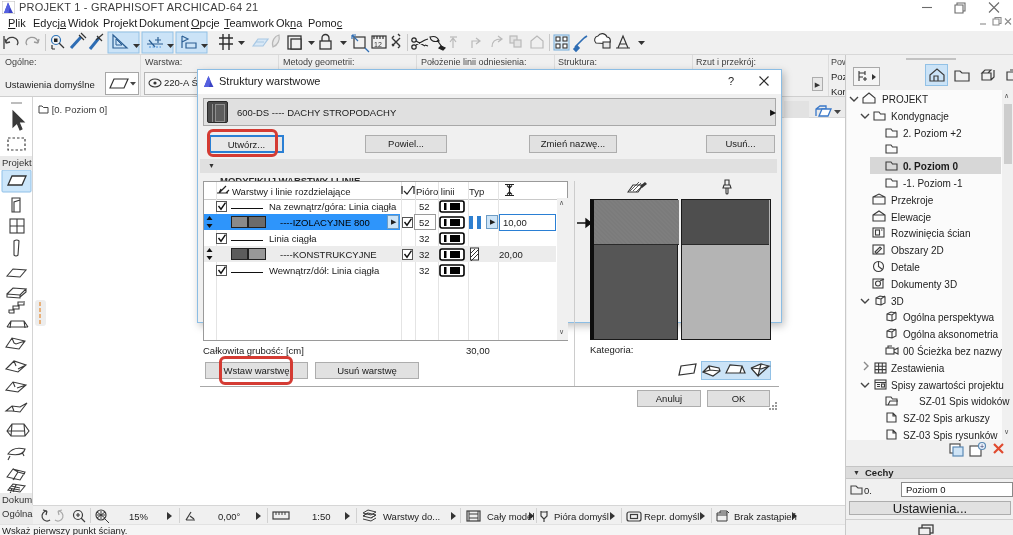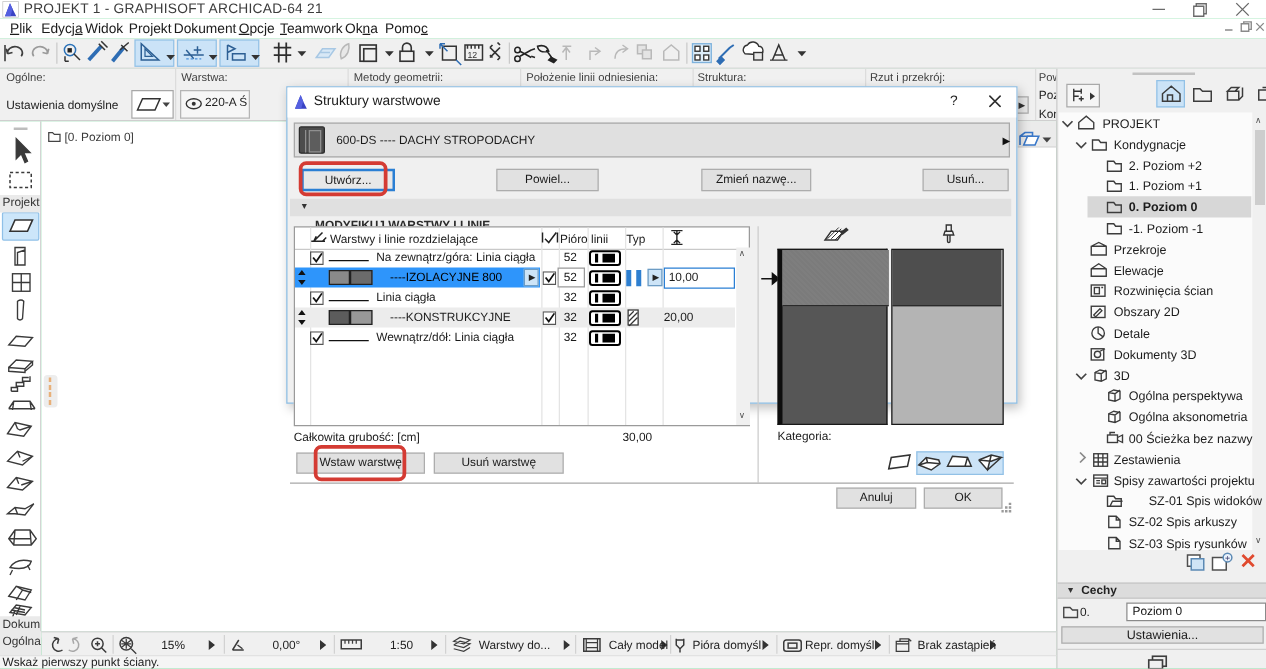--- a/index.html
+++ b/index.html
@@ -31,21 +31,21 @@
 .trow{position:absolute;left:0;width:156px;height:17px;font-size:10px;color:#1c1c1c;white-space:nowrap;}
 .trow .tx{position:absolute;top:2px;}
 
 #statusbar{left:33px;top:505px;width:812px;height:19px;background:#f0f0f0;border-top:1px solid #d6d6d6;}
 .ssep{position:absolute;top:2px;width:1px;height:15px;background:#d2d2d2;}
 .stx{position:absolute;top:5px;font-size:9.5px;color:#222;}
 #hintbar{left:0;top:524px;width:845px;height:11px;background:#f5f5f5;border-top:1px solid #e2e2e2;}
 #wiece{left:0;top:505px;width:33px;height:19px;background:#eaeaea;font-size:9.5px;color:#333;line-height:18px;padding-left:2px;overflow:hidden;}
 
 #dlg{left:197px;top:69px;width:585px;height:254px;background:#f0f0f0;border:1px solid #8bbde4;
- box-shadow:2px 3px 8px rgba(0,0,0,.25);margin-left:32px;}
+ box-shadow:2px 3px 8px rgba(0,0,0,.25);}
 .btn{position:absolute;background:#e1e1e1;border:1px solid #adadad;font-size:10.5px;color:#1a1a1a;
  text-align:center;}
 .btn{font-size:9.5px;}
 .redbox{position:absolute;border:3px solid #d43b33;border-radius:6px;}
 </style></head>
 <body>
 <div id="app">
 
 <div class="abs" id="titlebar">
  <svg class="abs" style="left:2px;top:1px" width="13" height="13">
@@ -389,23 +389,20 @@
  </svg>
  <div class="trow" style="top:37px;">
         <div class="tx" style="left:36px">PROJEKT</div>
       </div>
  <div class="trow" style="top:54px;">
         <div class="tx" style="left:45px">Kondygnacje</div>
       </div>
  <div class="trow" style="top:71px;">
         <div class="tx" style="left:57px">2. Poziom +2</div>
       </div>
- <div class="trow" style="top:87px;">
-        <div class="tx" style="left:57px">1. Poziom +1</div>
-      </div>
  <div class="trow" style="top:104px;font-weight:bold;">
         <div class="tx" style="left:57px">0. Poziom 0</div>
       </div>
  <div class="trow" style="top:121px;">
         <div class="tx" style="left:57px">-1. Poziom -1</div>
       </div>
  <div class="trow" style="top:138px;">
         <div class="tx" style="left:45px">Przekroje</div>
       </div>
  <div class="trow" style="top:155px;">
@@ -464,21 +461,21 @@
   <div class="abs" style="left:7px;top:2px;font-size:7px;color:#333;">▼</div>
   <div class="abs" style="left:19px;top:0px;font-size:9.5px;font-weight:bold;color:#222;">Cechy</div>
  </div>
  <svg class="abs" style="left:3px;top:428px" width="30" height="14">
         <path d="M2 11 V3 h5 l2 2 h4 v6 z" fill="none" stroke="#444" stroke-width="1.1"></path>
       </svg>
  <div class="abs" style="left:18px;top:430px;font-size:9.5px;color:#222;">0.</div>
  <div class="abs" style="left:55px;top:427px;width:112px;height:15px;background:#fff;border:1px solid #8a8a8a;">
   <div class="abs" style="left:4px;top:1px;font-size:9.5px;color:#111;">Poziom 0</div>
  </div>
- <div class="abs btn" style="left:3px;top:446px;width:162px;height:14px;line-height:13px;font-size:10px;">Ustawienia...</div>
+ <div class="abs btn" style="left:3px;top:446px;width:162px;height:14px;line-height:13px;font-size:13px;">Ustawienia...</div>
  <div class="abs" style="left:0;top:464px;width:168px;height:1px;background:#d0d0d0;"></div>
  <svg class="abs" style="left:71px;top:469px" width="26" height="11">
         <g fill="none" stroke="#3d3d3d" stroke-width="1.3">
           <rect x="5" y="1" width="11" height="8"></rect>
           <rect x="2" y="4" width="11" height="7" fill="#f0f0f0"></rect>
         </g>
       </svg>
 </div>
 
 <div class="abs" id="statusbar">

